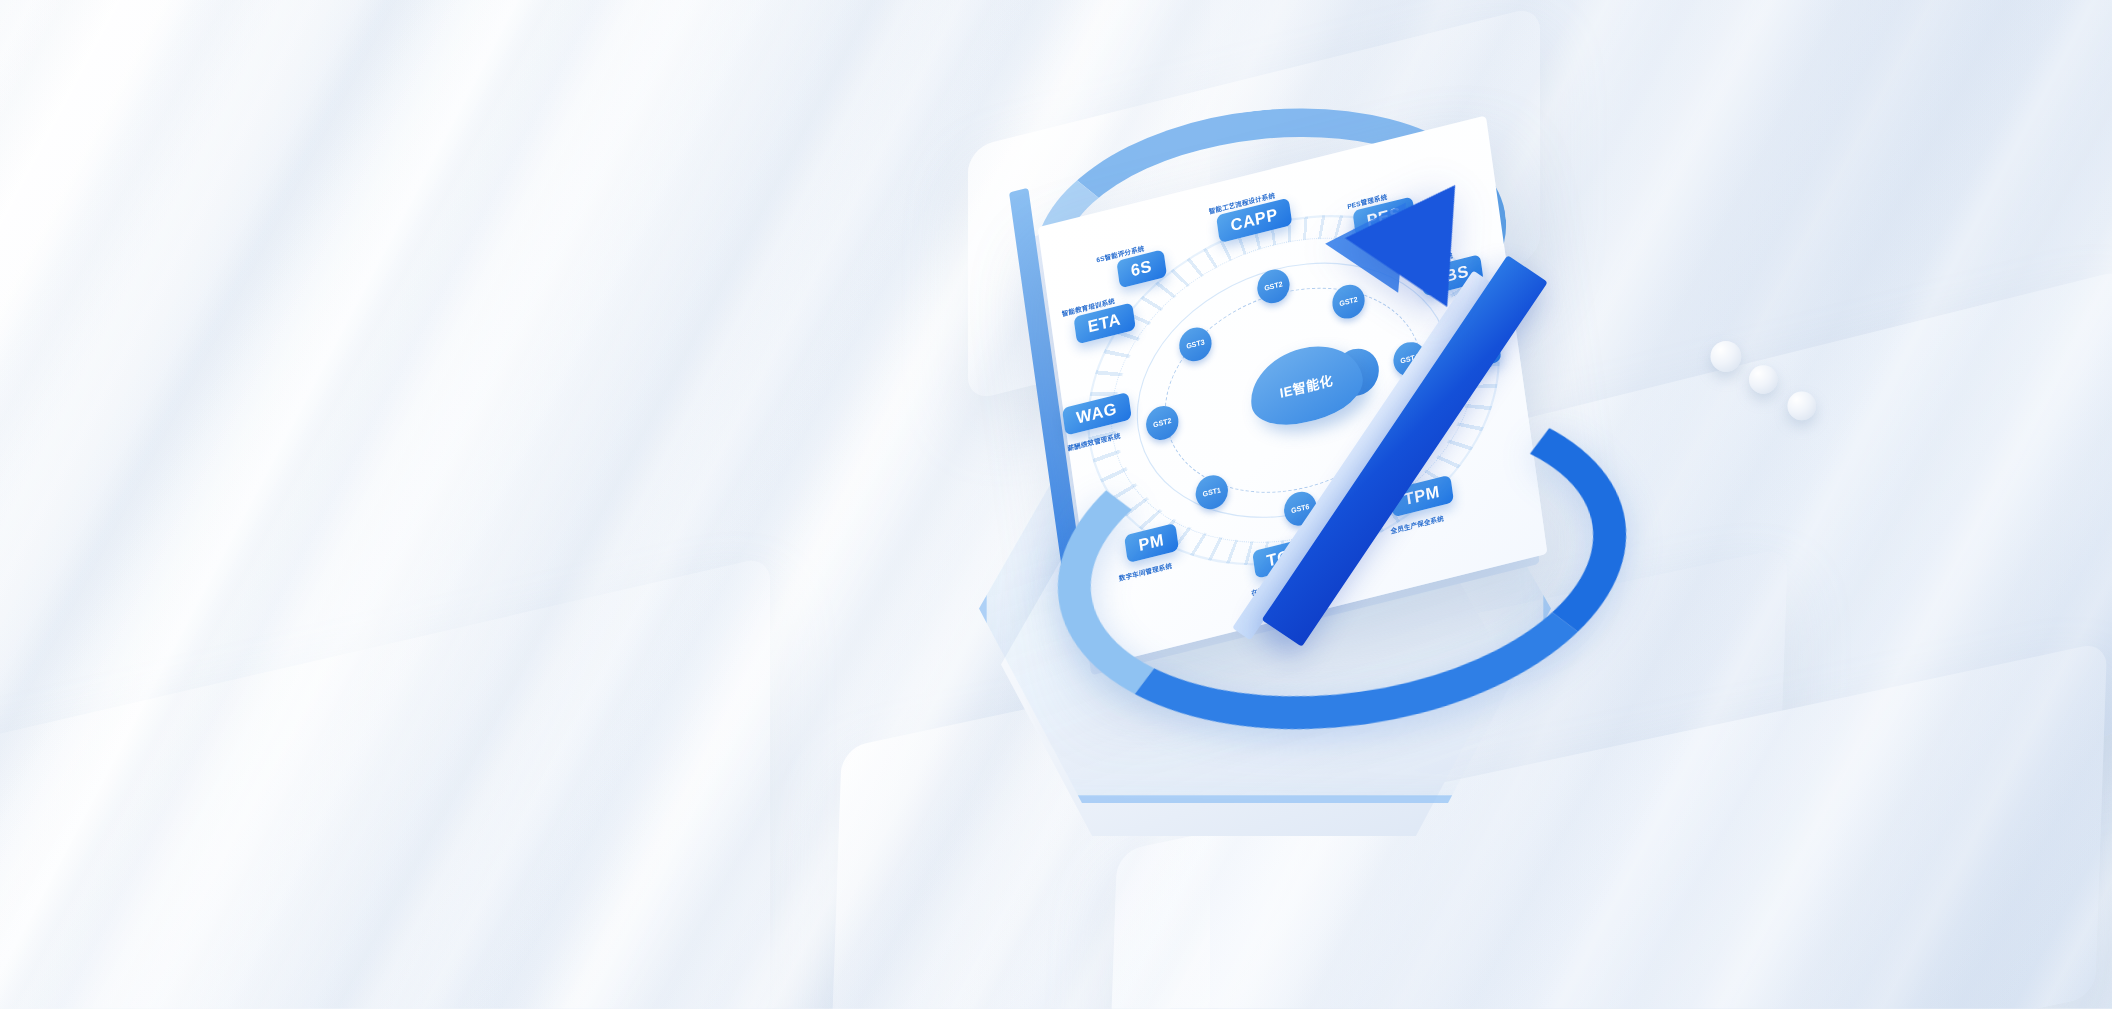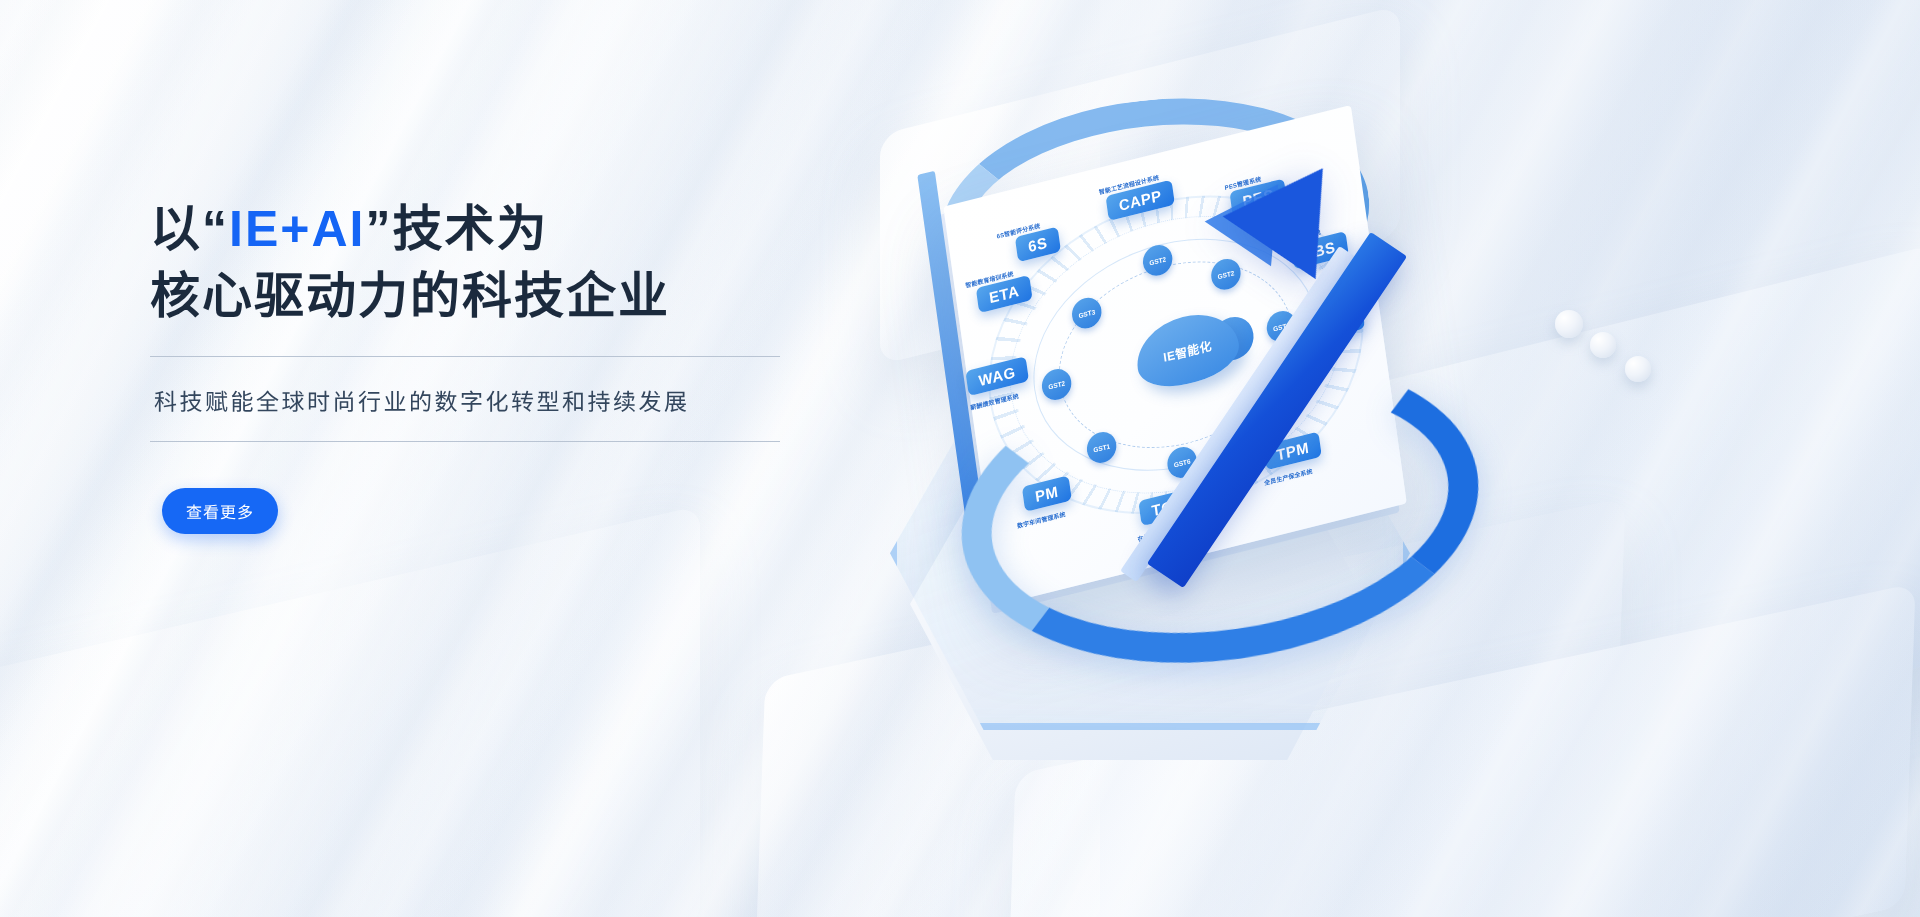--- a/index.html
+++ b/index.html
@@ -287,35 +287,20 @@
 
   <div class="terrace t4"></div>
   <div class="terrace t3"></div>
   <div class="terrace t1"></div>
   <div class="terrace t2"></div>
   <div class="terrace t5"></div>
   <div class="bands"></div>
   <div class="sheen"></div>
   <div class="sheen2"></div>
 
-  <div class="copy">
-
-    <div class="headline">
-      <span>以</span><span class="qt">“</span><span class="hl">IE+AI</span><span class="qt">”</span><span>技术为</span>
-      <div>核心驱动力的科技企业</div>
-    </div>
-
-    <div class="rule"></div>
-
-    <div class="sub">科技赋能全球时尚行业的数字化转型和持续发展</div>
-
-    <div class="rule2"></div>
-
-    <button class="cta">查看更多</button>
-  </div>
 
   <div class="illo">
 
     <div class="orbit-back"></div>
 
     <div class="ped"></div>
     <div class="ped2"></div>
     <div class="disc-rim"></div>
     <div class="disc"></div>
     <div class="glass">

